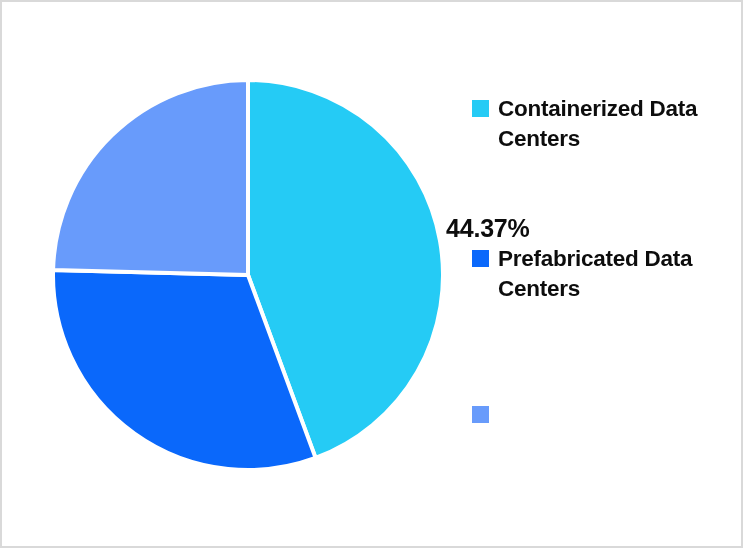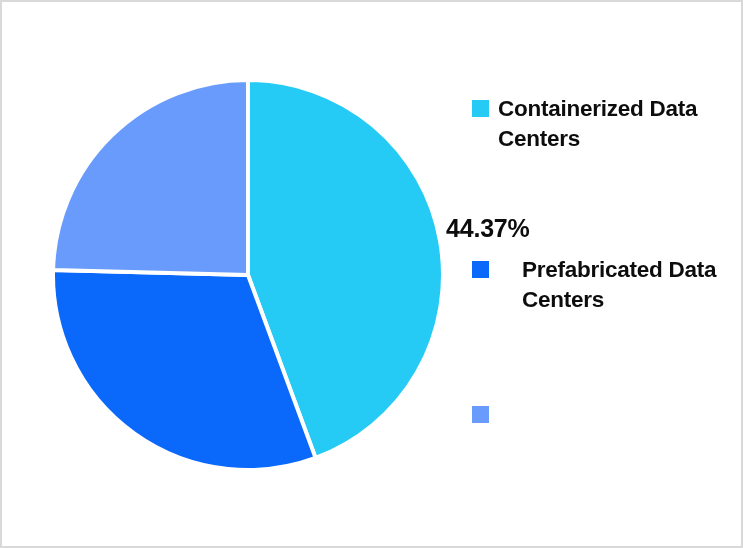--- a/index.html
+++ b/index.html
@@ -64,21 +64,21 @@
     margin-right: 9px;
   }
   .legend-label {
     font-size: 22.5px;
     font-weight: bold;
     color: #0d0d0d;
     line-height: 30px;
     letter-spacing: -0.25px;
   }
   #legend-item-0 { top: 0px; }
-  #legend-item-1 { top: 161px; gap: 24px; }
+  #legend-item-1 { top: 150px; }
   #legend-item-2 { top: 306px; }
   #legend-item-2 .legend-label { white-space: nowrap; }
 </style>
 </head>
 <body>
 
 <div id="chart-frame">
 
   <div id="plot-area">
     <svg id="pie-svg" width="460" height="548" viewBox="0 0 460 548">

